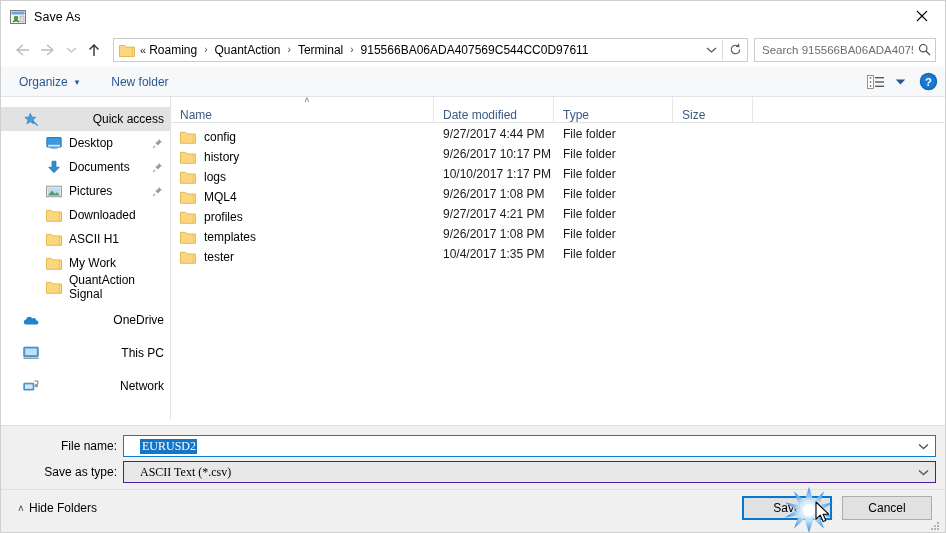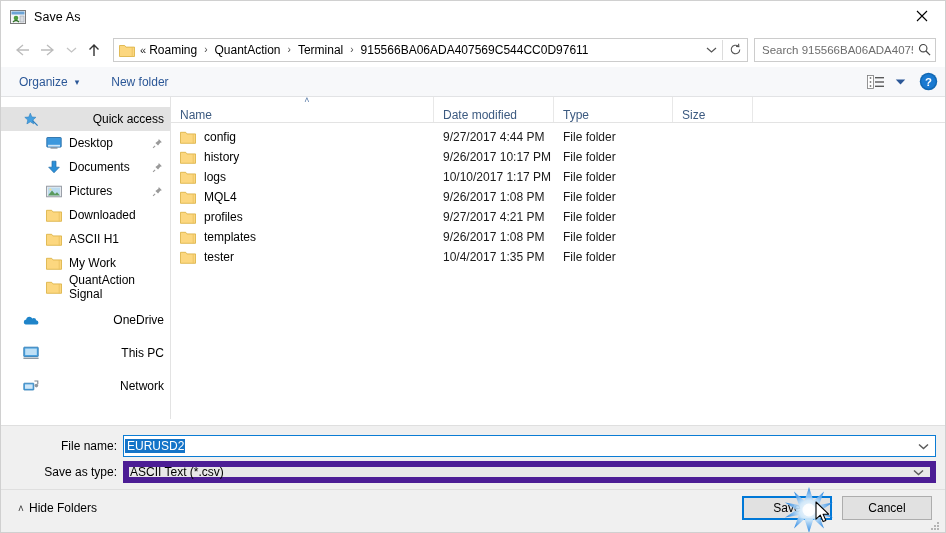--- a/index.html
+++ b/index.html
@@ -282,21 +282,20 @@
     width: 12px;
     text-align: center;
     color: #5a7ca8;
     font-size: 9px;
     line-height: 9px;
   }
   .rows { padding-top: 4px; }
   .row {
     height: 20px;
     display: flex;
-    align-items: center;
     font-size: 12px;
     color: #000;
   }
   .cell-name {
     width: 263px;
     display: flex;
     align-items: center;
     box-sizing: border-box;
     padding-left: 9px;
     overflow: hidden;
@@ -352,29 +351,30 @@
     display: flex;
     align-items: center;
     margin-right: 9px;
     min-width: 0;
   }
   .combo-filename {
     border: 1px solid #0b7cd4;
     background: #ffffff;
   }
   .combo-filetype {
-    border: 6px solid #4c1d95;
+    border: 1px solid #4c1d95;
     background: #e8e8e8;
   }
   .combo-value {
     flex: 1 1 auto;
     font-size: 12px;
-    padding-left: 1px;
+    padding-left: 16px;
     white-space: nowrap;
     overflow: hidden;
+    font-family: Liberation Serif, serif;
   }
   .sel-text {
     background: #1474c8;
     color: #ffffff;
     padding: 1px 1px 1px 2px;
   }
   .combo-arrow {
     width: 24px;
     height: 100%;
     display: flex; align-items: center; justify-content: center;

